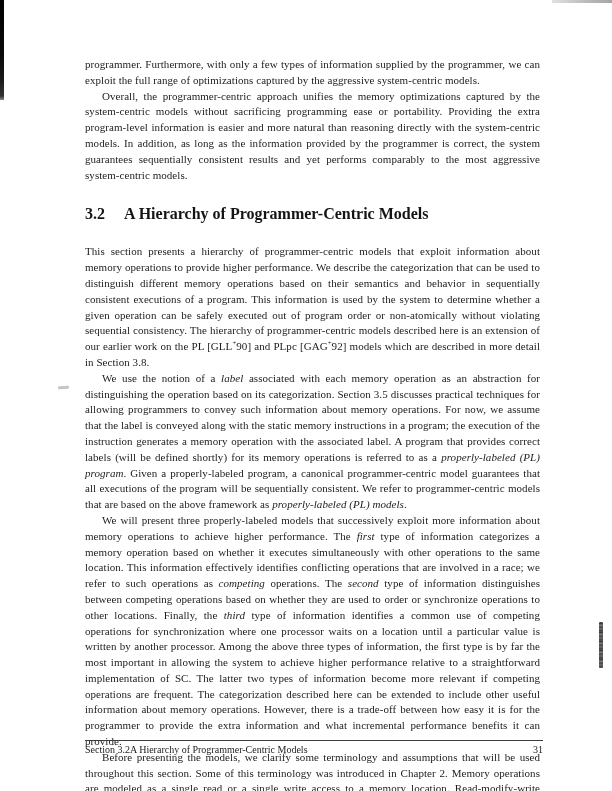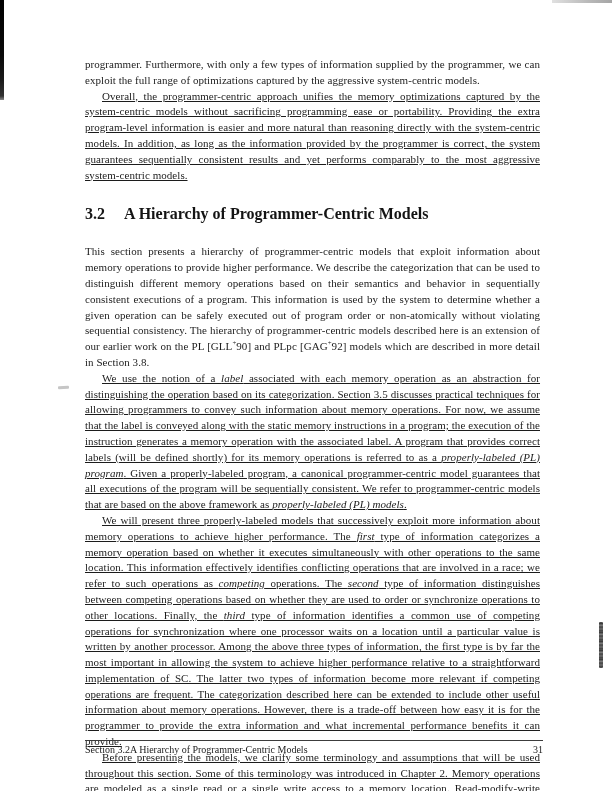--- a/index.html
+++ b/index.html
@@ -18,21 +18,21 @@
     width: 455px;
   }
 
   p.body {
     margin: 0;
     font-size: 11px;
     line-height: 15.8px;
     text-align: justify;
     letter-spacing: 0.05px;
   }
-  p.indent { text-indent: 17px; text-decoration: underline; }
+  p.indent { text-indent: 17px; }
 
   h2.section-heading {
     margin: 20px 0 19px 0;
     font-size: 16px;
     line-height: 22px;
     font-weight: bold;
     color: #141414;
     display: flex;
   }
   .heading-number { margin-right: 19px; }

